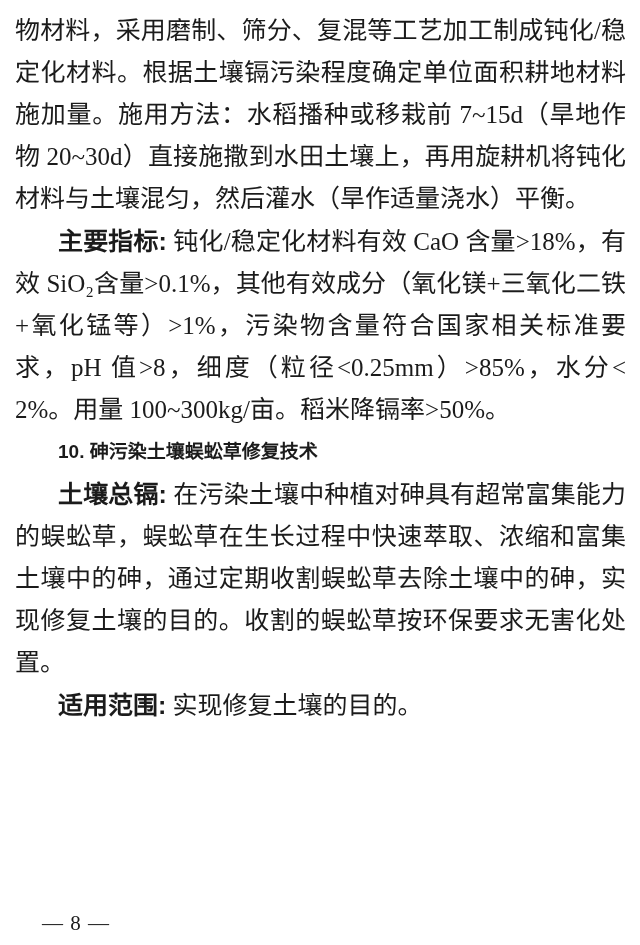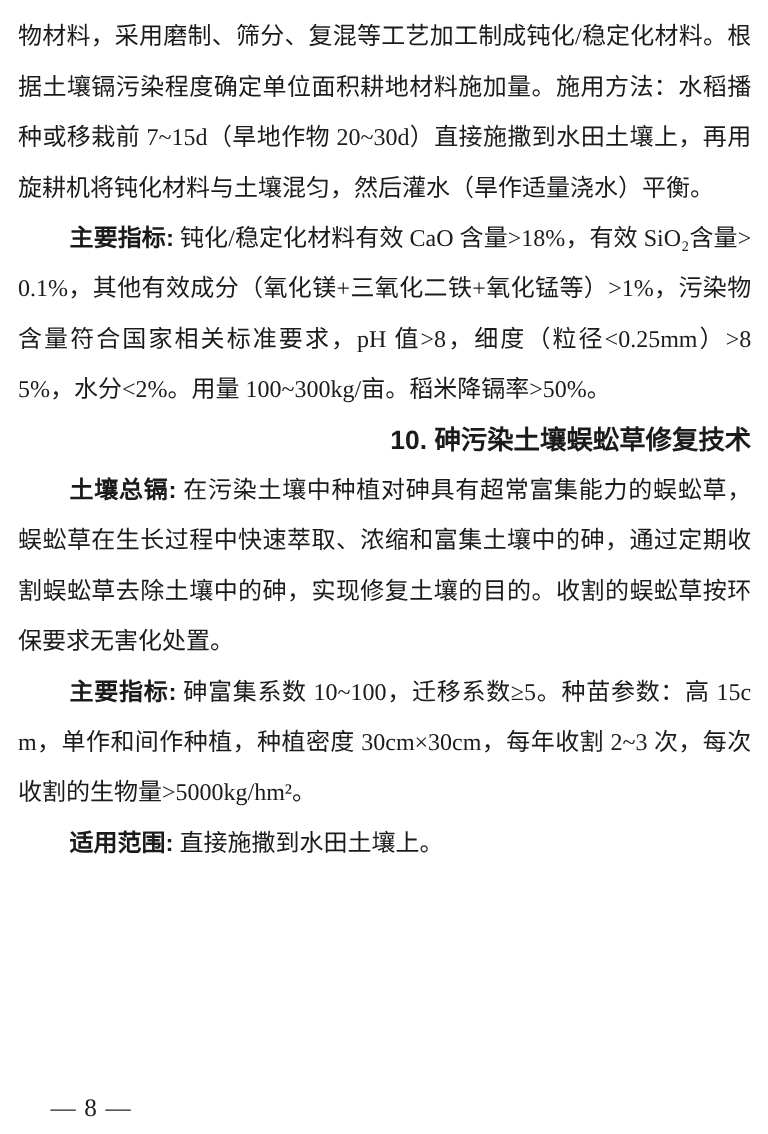--- a/index.html
+++ b/index.html
@@ -17,41 +17,41 @@
     overflow: hidden;
   }
   .text-body {
     position: absolute;
     top: 10px;
     left: 15px;
     width: 611px;
   }
   .para {
     margin: 0;
-    font-size: 20px;
+    font-size: 25px;
     line-height: 42px;
     text-align: justify;
     word-break: break-all;
   }
   .indent {
     text-indent: 43px;
   }
   .para-label {
     font-weight: bold;
     font-family: "Liberation Sans", "DejaVu Sans", sans-serif;
     margin-top: 40px;
   }
   .section-heading {
     margin: 0;
-    font-size: 22px;
+    font-size: 19px;
     line-height: 42px;
     text-indent: 43px;
     font-weight: bold;
     font-family: "Liberation Sans", "DejaVu Sans", sans-serif;
-    text-align: right;
+    text-align: left;
   }
   .page-number {
     position: absolute;
     left: 42px;
     top: 910px;
     font-size: 21px;
     line-height: 26px;
     color: #1b1b1b;
     letter-spacing: 1px;
   }
@@ -64,20 +64,19 @@
 
     <p class="para"><span>物材料，采用磨制、筛分、复混等工艺加工制成钝化/稳定化材料。根据土壤镉污染程度确定单位面积耕地材料施加量。施用方法：水稻播种或移栽前 7~15d（旱地作物 20~30d）直接施撒到水田土壤上，再用旋耕机将钝化材料与土壤混匀，然后灌水（旱作适量浇水）平衡。</span></p>
 
     <p class="para indent"><span class="para-label">主要指标:</span><span> 钝化/稳定化材料有效 CaO 含量&gt;18%，有效 SiO₂含量&gt;0.1%，其他有效成分（氧化镁+三氧化二铁+氧化锰等）&gt;1%，污染物含量符合国家相关标准要求，pH 值&gt;8，细度（粒径&lt;0.25mm）&gt;85%，水分&lt;2%。用量 100~300kg/亩。稻米降镉率&gt;50%。</span></p>
 
 
     <h2 class="section-heading"><span>10. 砷污染土壤蜈蚣草修复技术</span></h2>
 
     <p class="para indent"><span class="para-label">土壤总镉:</span><span> 在污染土壤中种植对砷具有超常富集能力的蜈蚣草，蜈蚣草在生长过程中快速萃取、浓缩和富集土壤中的砷，通过定期收割蜈蚣草去除土壤中的砷，实现修复土壤的目的。收割的蜈蚣草按环保要求无害化处置。</span></p>
 
-    <p class="para indent"><span class="para-label">主要指标:</span><span> 砷富集系数 10~100，迁移系数≥5。种苗参数：高 15cm，单作和间作种植，种植密度 30cm×30cm，每年收割 2~3 次，每次收割的生物量&gt;5000kg/hm²。</span></p>
 
-    <p class="para indent"><span class="para-label">适用范围:</span><span> 直接施撒到水田土壤上。</span></p>
+    <p class="para indent"><span class="para-label">适用范围:</span><span> 实现修复土壤的目的。</span></p>
 
   </div>
 
   <div class="page-number">— 8 —</div>
 </div>
 
 </body></html>

